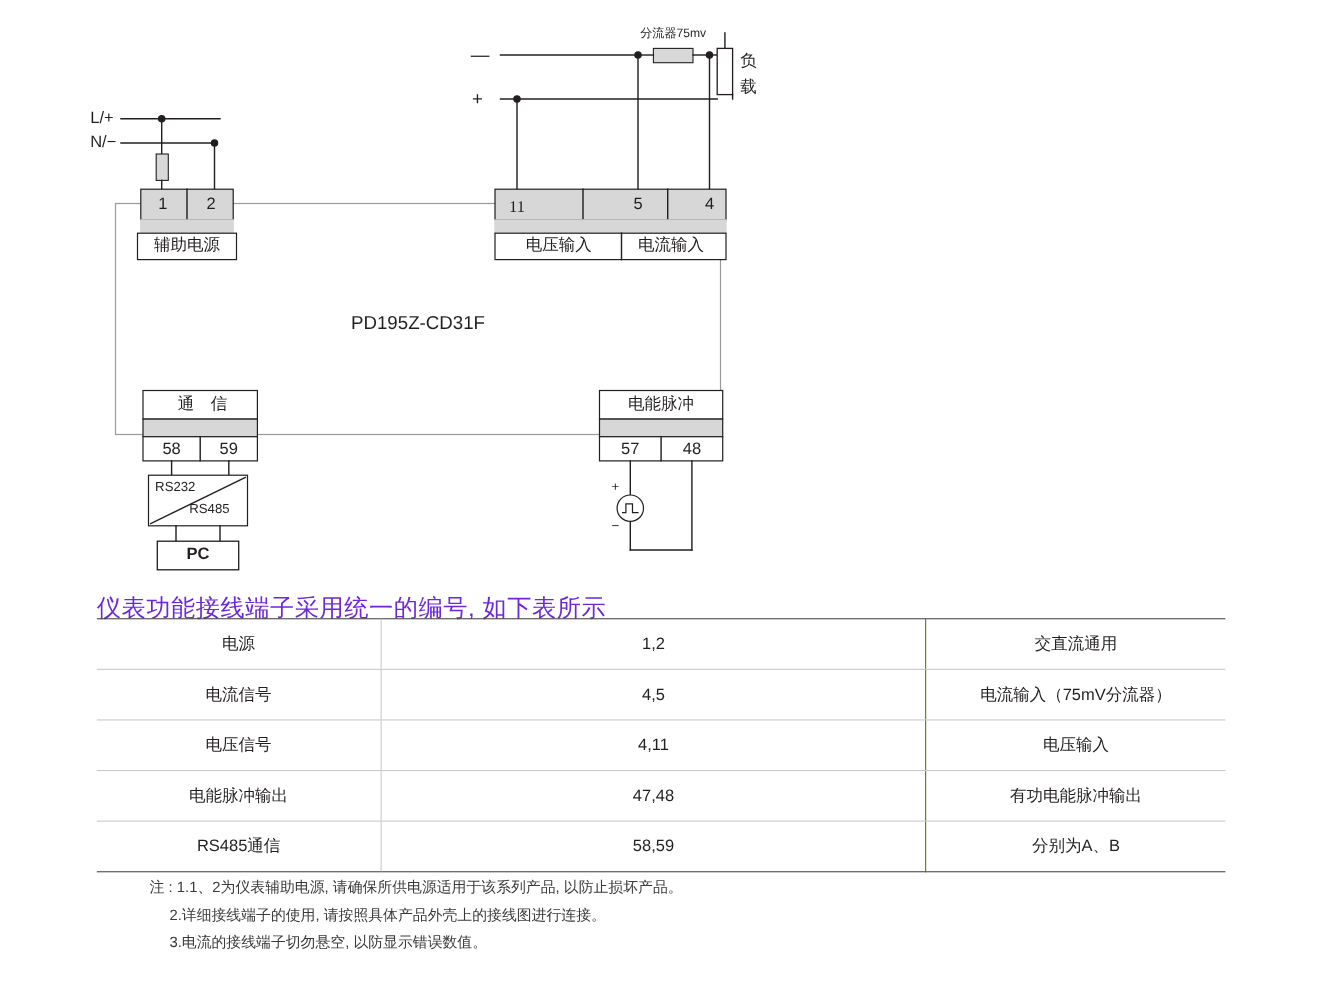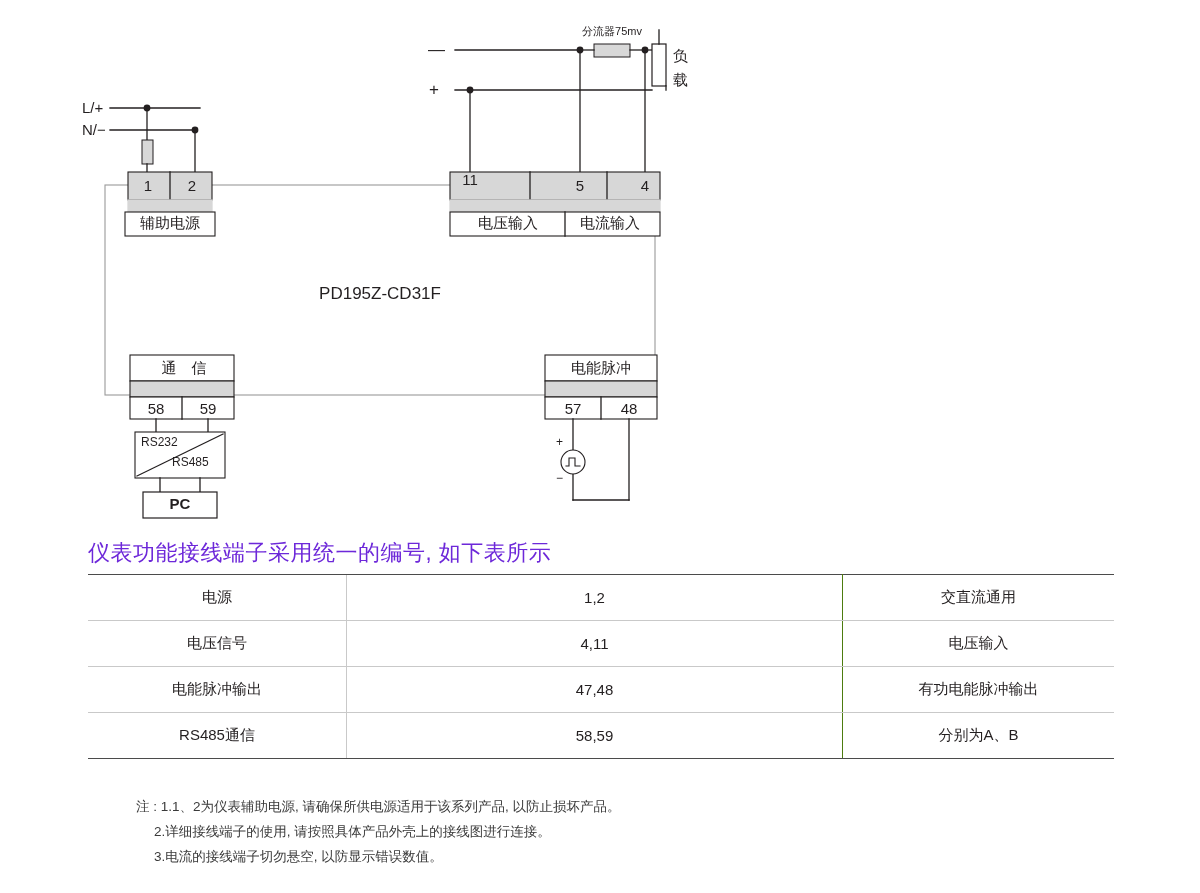--- a/index.html
+++ b/index.html
@@ -48,21 +48,21 @@
     position: absolute;
     left: 88px;
     top: 538px;
     font-size: 22px;
     color: #6d28d9;
     letter-spacing: .5px;
   }
   table.terminals {
     position: absolute;
     left: 88px;
-    top: 574px;
+    top: 562px;
     width: 1026px;
     border-collapse: collapse;
     font-size: 15px;
     color: #231f20;
   }
   table.terminals td {
     border-bottom: 1px solid #c9c9c9;
     text-align: center;
     padding: 13px 4px;
     font-weight: normal;
@@ -177,21 +177,21 @@
     <span class="lbl cn" style="left:673px; top:48px;">负</span>
     <span class="lbl cn" style="left:673px; top:72px;">载</span>
 
     <span class="lbl" style="left:82px; top:100px;">L/+</span>
     <span class="lbl" style="left:82px; top:122px;">N/−</span>
 
     <span class="lbl center" style="left:148px; top:178px;">1</span>
     <span class="lbl center" style="left:192px; top:178px;">2</span>
     <span class="lbl cn center" style="left:170px; top:215px;">辅助电源</span>
 
-    <span class="lbl center" style="left:470px; top:172px;">11</span>
+    <span class="lbl center" style="left:470px; top:182px;font-family:Liberation Serif, serif;">11</span>
     <span class="lbl center" style="left:580px; top:178px;">5</span>
     <span class="lbl center" style="left:645px; top:178px;">4</span>
     <span class="lbl cn center" style="left:508px; top:215px;">电压输入</span>
     <span class="lbl cn center" style="left:610px; top:215px;">电流输入</span>
 
     <span class="lbl big center" style="left:380px; top:285px;">PD195Z-CD31F</span>
 
     <span class="lbl cn center" style="left:184px; top:360px;">通　信</span>
     <span class="lbl center" style="left:156px; top:401px;">58</span>
     <span class="lbl center" style="left:208px; top:401px;">59</span>
@@ -209,20 +209,25 @@
   </div>
 
   <div class="caption">仪表功能接线端子采用统一的编号, 如下表所示</div>
 
   <table class="terminals">
     <tbody>
       <tr>
         <td class="c1">电源</td>
         <td class="c2">1,2</td>
         <td class="c3">交直流通用</td>
+      </tr>
+      <tr>
+        <td class="c1">电流信号</td>
+        <td class="c2">4,5</td>
+        <td class="c3">电流输入（75mV分流器）</td>
       </tr>
       <tr>
         <td class="c1">电压信号</td>
         <td class="c2">4,11</td>
         <td class="c3">电压输入</td>
       </tr>
       <tr>
         <td class="c1">电能脉冲输出</td>
         <td class="c2">47,48</td>
         <td class="c3">有功电能脉冲输出</td>

